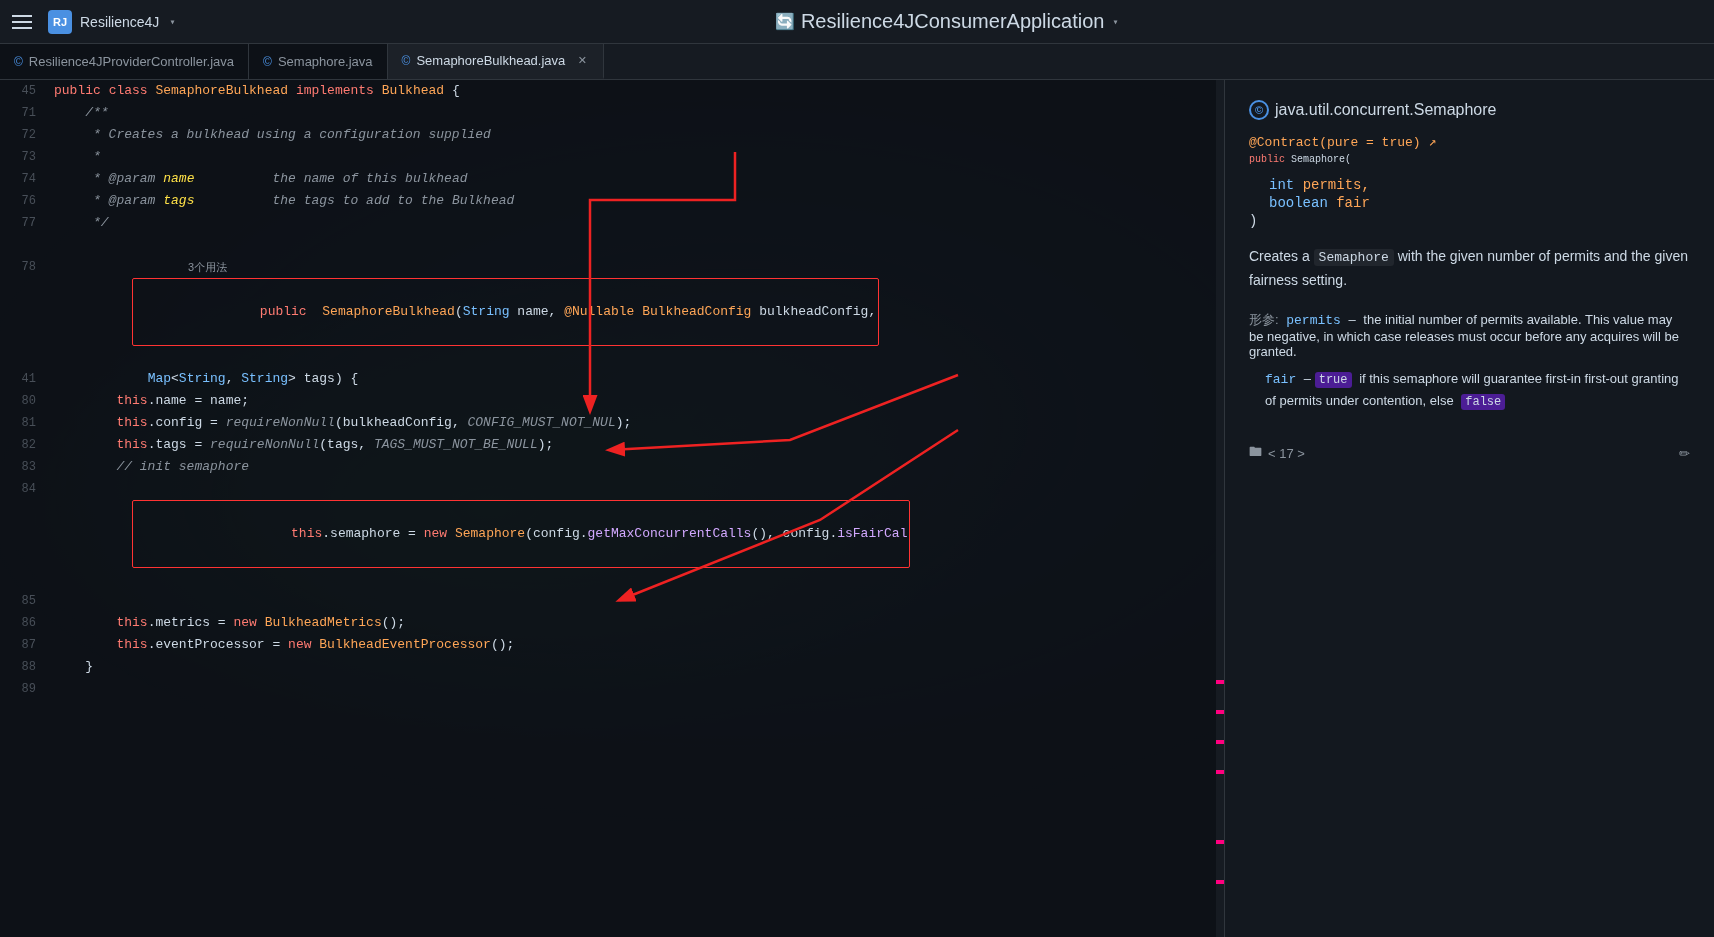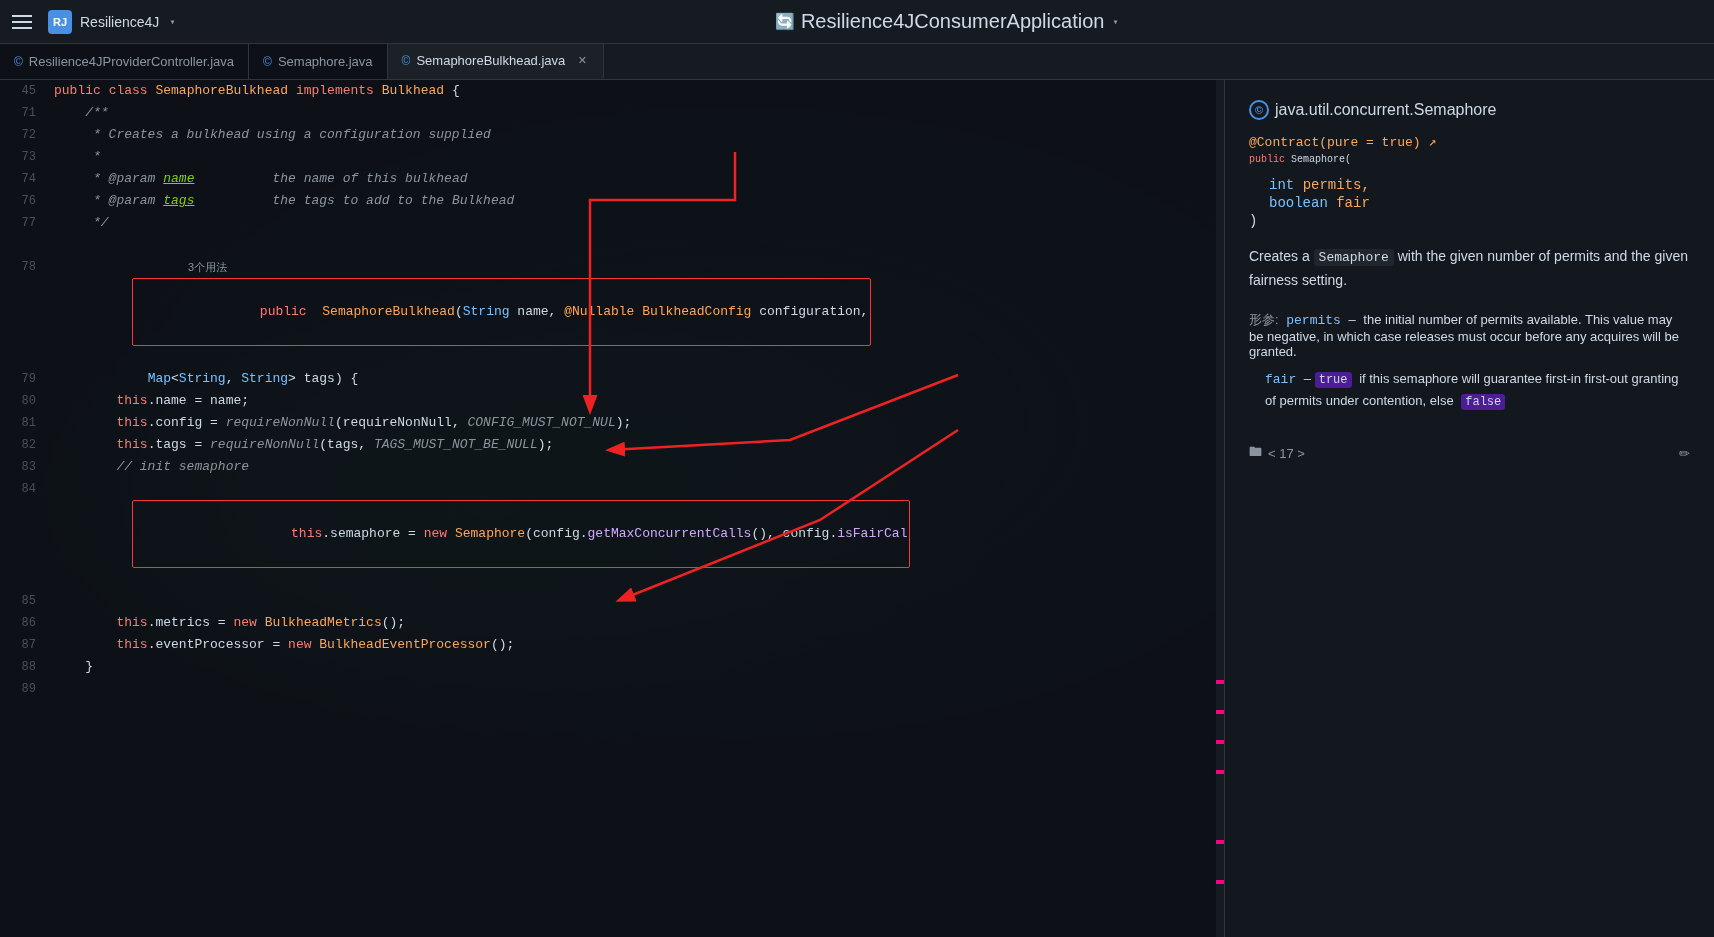--- a/index.html
+++ b/index.html
@@ -121,21 +121,21 @@
       white-space: pre;
       overflow: visible;
     }
 
     
     .kw { color: #ff7b72; } 
     .kw2 { color: #79c0ff; } 
     .cls { color: #ffa657; } 
     .cmt { color: #8b949e; font-style: italic; }
     .ann { color: #ffa657; } 
-    .param-name { color: #84cc16; font-style: italic; text-decoration: underline; }
+    .param-name { color: #fde047; font-style: italic; }
     .method { color: #d2a8ff; }
     .plain { color: #cdd9e5; }
     .italic-cmt { color: #8b949e; font-style: italic; }
 
     
     .map-overlay {
       position: absolute;
       top: 0; left: 0; right: 0; bottom: 0;
       opacity: 0.12;
       background: 
@@ -342,38 +342,38 @@
         <div class="line-num"></div>
         <div class="line-content" style="padding-left: 60px;">
           <span class="line-count-badge">3个用法</span>
         </div>
       </div>
 
       <div class="code-line" style="position:relative;">
         <div class="line-num">78</div>
         <div class="line-content">
           <span style="display:inline-block; border: 1.5px solid #ff3333; border-radius: 2px; padding: 0 2px;">
-            <span class="plain">    </span><span class="kw">public</span> <span class="plain"> </span><span class="cls">SemaphoreBulkhead</span><span class="plain">(</span><span class="kw2">String</span><span class="plain"> name, </span><span class="ann">@Nullable</span><span class="plain"> </span><span class="cls">BulkheadConfig</span><span class="plain"> configuration,</span>
+            <span class="plain">    </span><span class="kw">public</span> <span class="plain"> </span><span class="cls">SemaphoreBulkhead</span><span class="plain">(</span><span class="kw2">String</span><span class="plain"> name, </span><span class="ann">@Nullable</span><span class="plain"> </span><span class="cls">BulkheadConfig</span><span class="plain"> bulkheadConfig,</span>
           </span>
         </div>
       </div>
 
       <div class="code-line">
-        <div class="line-num">79</div>
+        <div class="line-num">41</div>
         <div class="line-content"><span class="plain">            </span><span class="kw2">Map</span><span class="plain">&lt;</span><span class="kw2">String</span><span class="plain">, </span><span class="kw2">String</span><span class="plain">&gt; tags) {</span></div>
       </div>
 
       <div class="code-line">
         <div class="line-num">80</div>
         <div class="line-content"><span class="plain">        </span><span class="kw">this</span><span class="plain">.name = name;</span></div>
       </div>
 
       <div class="code-line">
         <div class="line-num">81</div>
-        <div class="line-content"><span class="plain">        </span><span class="kw">this</span><span class="plain">.config = </span><span class="italic-cmt">requireNonNull</span><span class="plain">(requireNonNull, </span><span class="italic-cmt">CONFIG_MUST_NOT_NUL</span><span class="plain">);</span></div>
+        <div class="line-content"><span class="plain">        </span><span class="kw">this</span><span class="plain">.config = </span><span class="italic-cmt">requireNonNull</span><span class="plain">(bulkheadConfig, </span><span class="italic-cmt">CONFIG_MUST_NOT_NUL</span><span class="plain">);</span></div>
       </div>
 
       <div class="code-line">
         <div class="line-num">82</div>
         <div class="line-content"><span class="plain">        </span><span class="kw">this</span><span class="plain">.tags = </span><span class="italic-cmt">requireNonNull</span><span class="plain">(tags, </span><span class="italic-cmt">TAGS_MUST_NOT_BE_NULL</span><span class="plain">);</span></div>
       </div>
 
       <div class="code-line">
         <div class="line-num">83</div>
         <div class="line-content"><span class="cmt">        // init semaphore</span></div>

